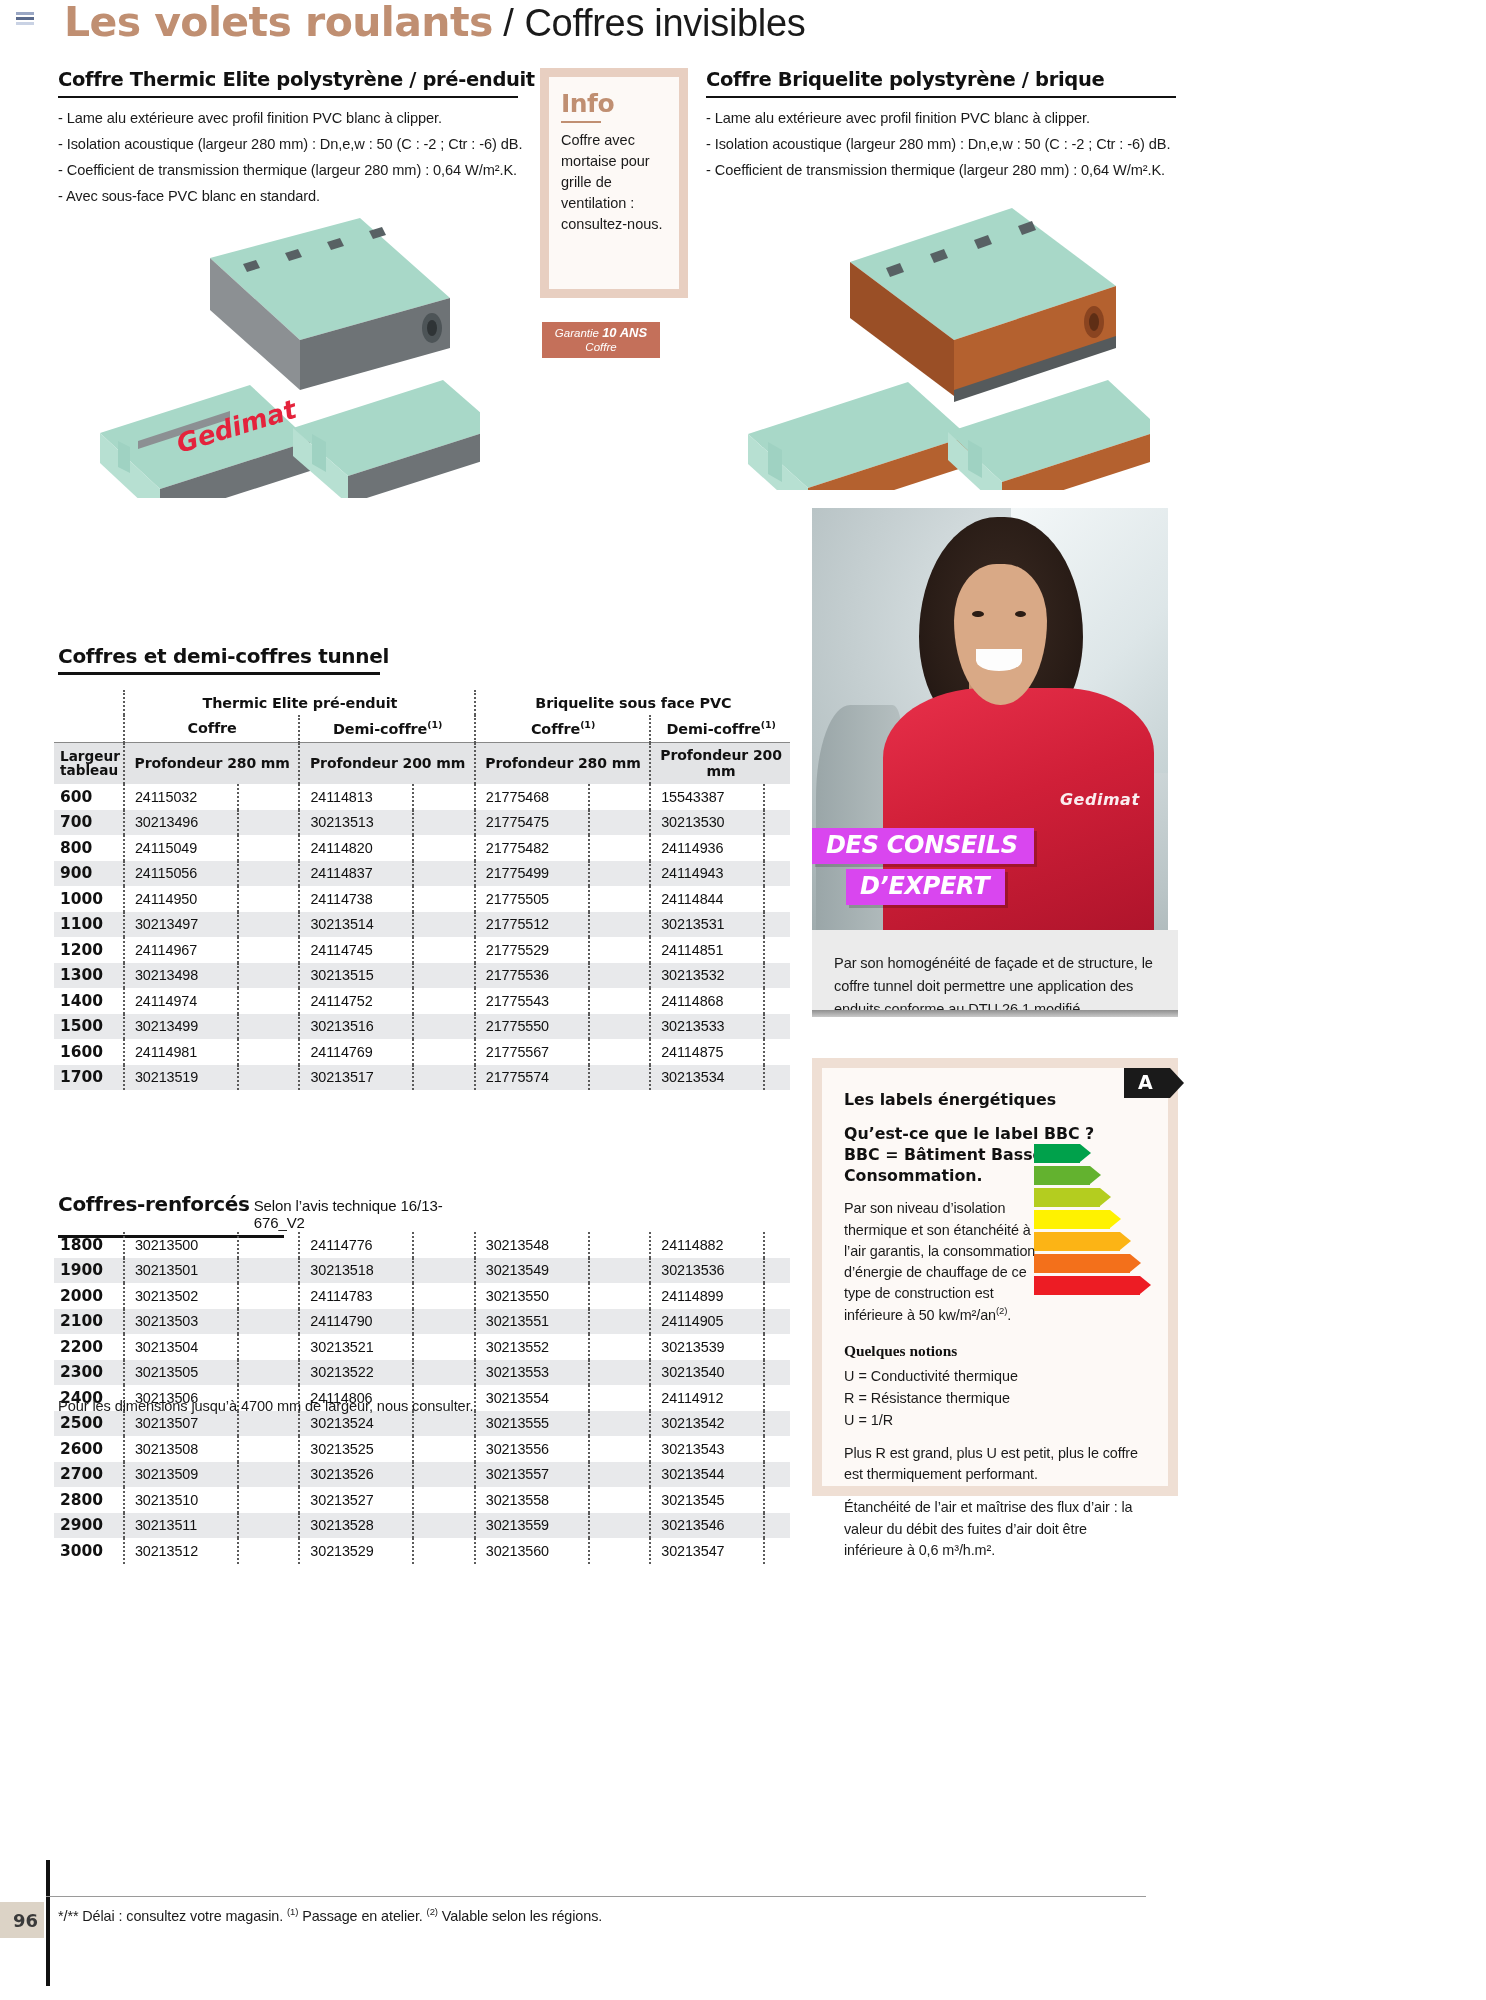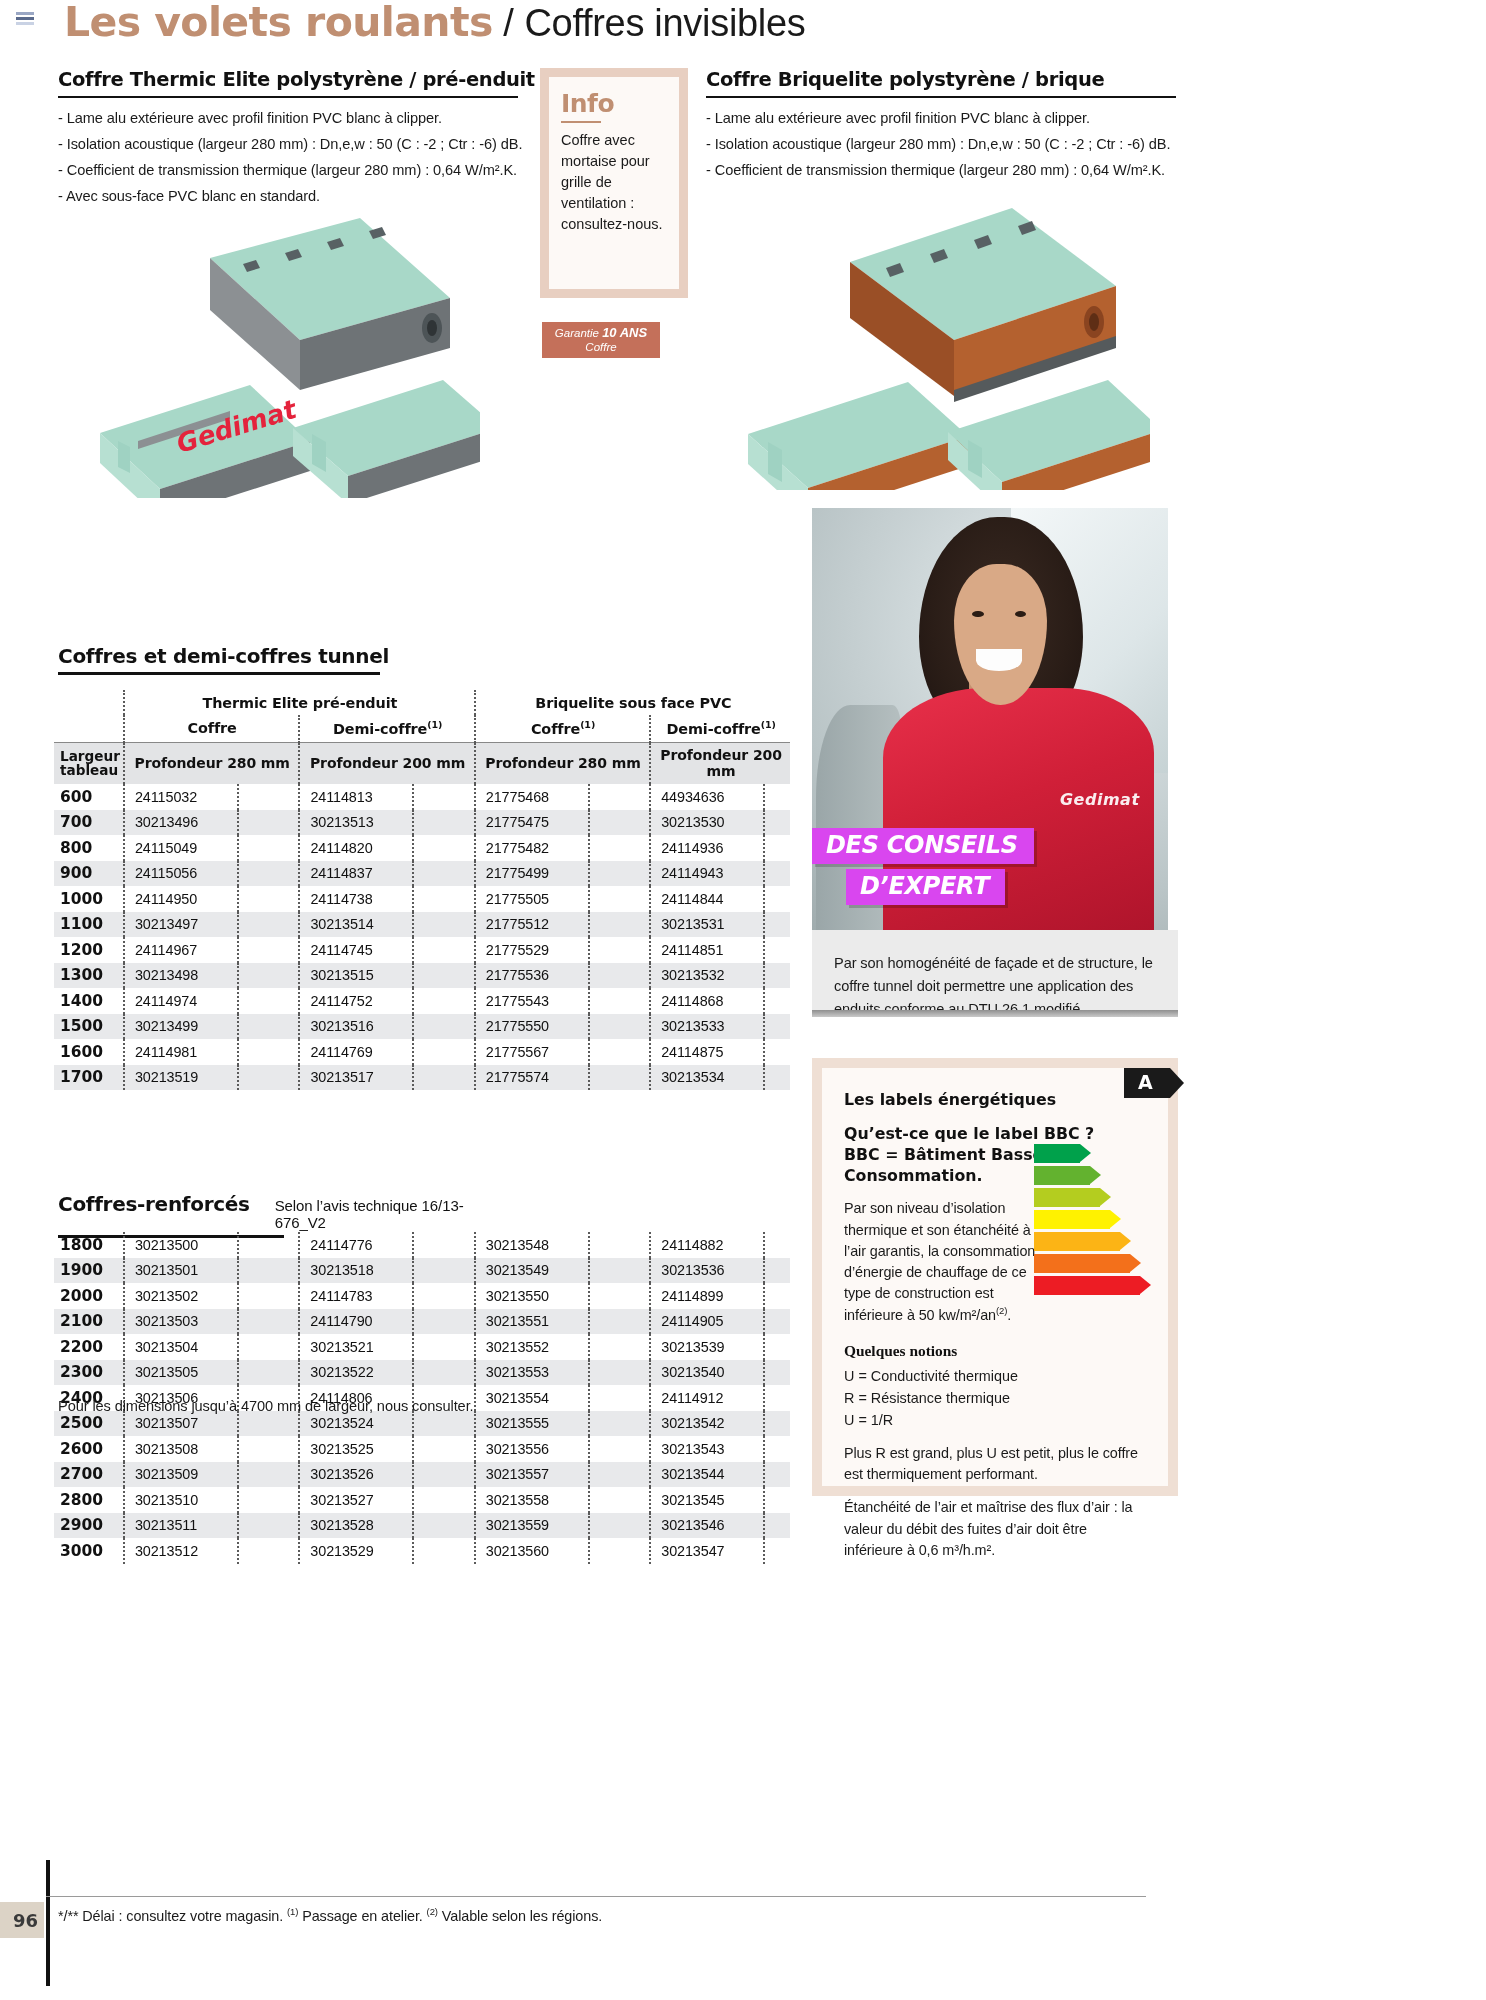--- a/index.html
+++ b/index.html
@@ -421,21 +421,21 @@
           <td class="bcell"></td>
           <td class="vsep"></td>
           <td class="rcell">24114813</td>
           <td class="vsep"></td>
           <td class="bcell"></td>
           <td class="vsep"></td>
           <td class="rcell">21775468</td>
           <td class="vsep"></td>
           <td class="bcell"></td>
           <td class="vsep"></td>
-          <td class="rcell">44934636</td>
+          <td class="rcell">15543387</td>
           <td class="vsep"></td>
           <td class="bcell"></td>
         </tr>
         <tr class="alt">
           <td class="wcell">700</td>
           <td class="vsep"></td>
           <td class="rcell">30213496</td>
           <td class="vsep"></td>
           <td class="bcell"></td>
           <td class="vsep"></td>
@@ -638,21 +638,21 @@
           <td class="bcell"></td>
           <td class="vsep"></td>
           <td class="rcell">30213534</td>
           <td class="vsep"></td>
           <td class="bcell"></td>
         </tr>
       </tbody>
   </table>
 
   <div style="position:absolute; left:58px; top:1192px; width:430px;">
-    <div style="display:flex; align-items:baseline; gap:25px;">
+    <div style="display:flex; align-items:baseline; gap:4px;">
       <span class="sect-title">Coffres-renforcés</span>
       <span class="sect-note">Selon l’avis technique 16/13-676_V2</span>
     </div>
     <div class="sect-rule" style="margin-top:4px; width:226px;"></div>
   </div>
 
   <table class="tbl" style="left:54px; top:1232px; width:736px;">
     <colgroup>
       <col style="width:70px">
         <col style="width:2px">

